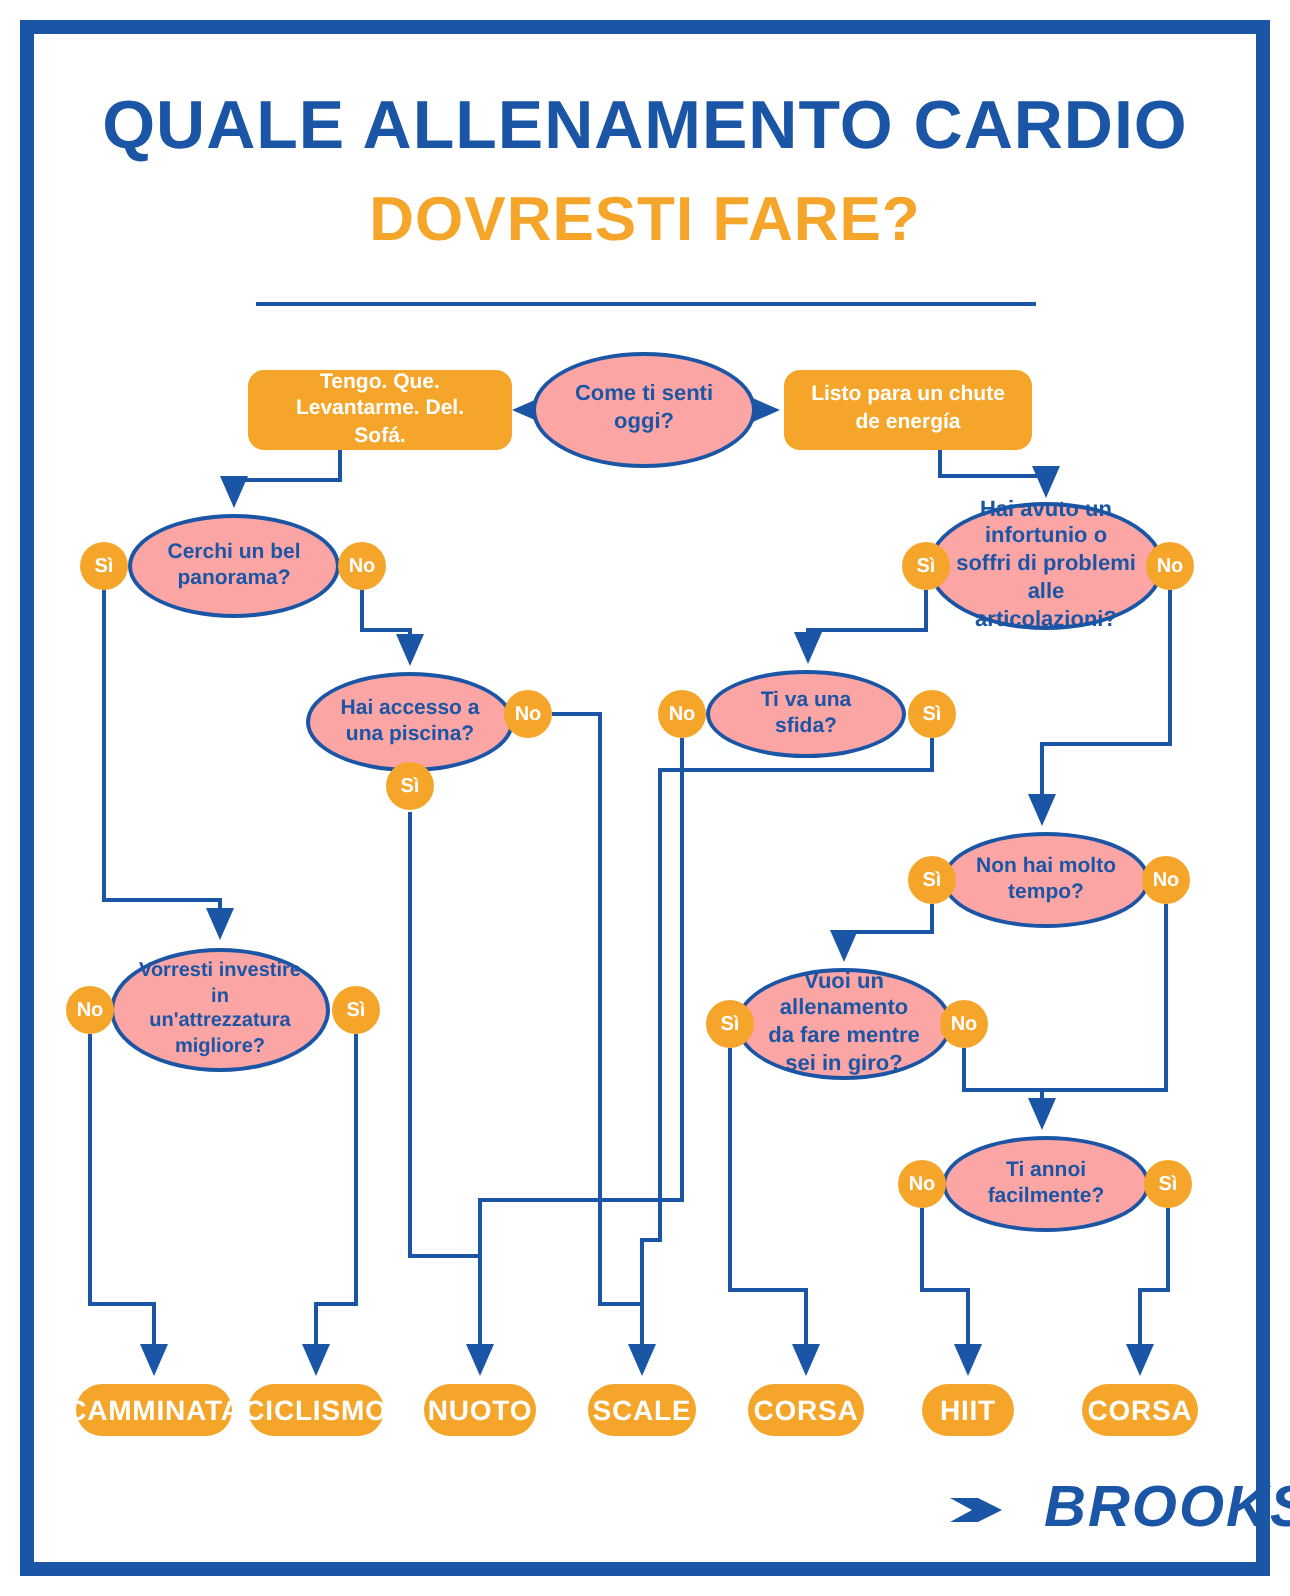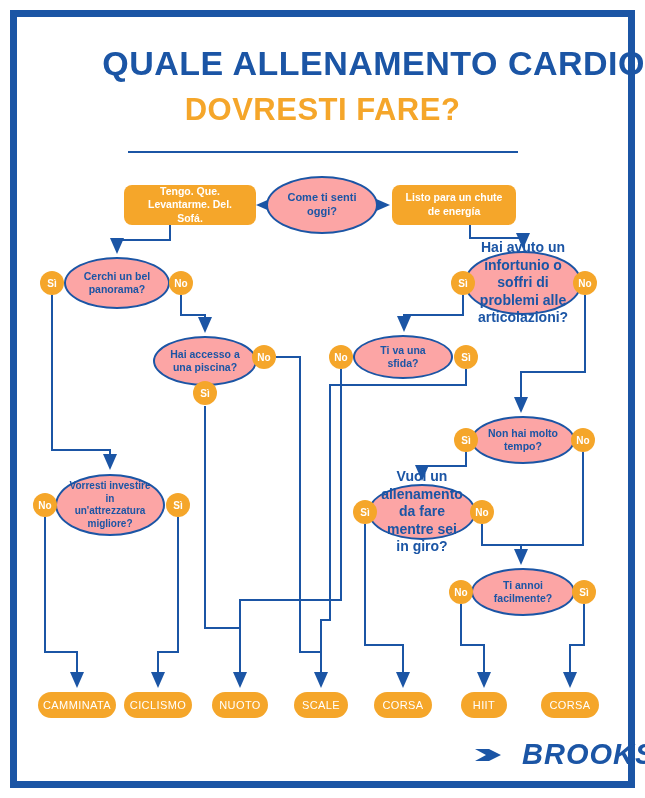--- a/index.html
+++ b/index.html
@@ -6,41 +6,41 @@
     --blue:#1b55a5;
     --orange:#f5a62a;
   }
   html,body{margin:0;padding:0;background:#e8e8e8;}
   .canvas{
     position:relative;width:645px;height:798px;background:#ffffff;
     font-family:"Liberation Sans", sans-serif;overflow:hidden;margin:0 auto;
   }
   .frame{position:absolute;left:10px;top:10px;right:10px;bottom:10px;
     border:7px solid var(--blue);z-index:1;pointer-events:none;}
-  .title1{position:absolute;top:44px;left:0;right:0;text-align:right;
+  .title1{position:absolute;top:44px;left:0;right:0;text-align:center;
     font-size:34px;font-weight:bold;color:var(--blue);letter-spacing:.5px;z-index:3;}
   .title2{position:absolute;top:92px;left:0;right:0;text-align:center;
     font-size:31px;font-weight:bold;color:var(--orange);letter-spacing:.5px;z-index:3;}
   .divider{position:absolute;top:151px;left:128px;width:390px;height:2px;
     background:var(--blue);z-index:3;}
   .connectors{position:absolute;left:0;top:0;z-index:2;pointer-events:none;}
   .ellipse{position:absolute;background:#fca5a5;border:2px solid var(--blue);
     border-radius:50%;display:flex;align-items:center;justify-content:center;
     text-align:center;font-weight:bold;color:var(--blue);font-size:10.5px;
     line-height:1.25;padding:4px 12px;box-sizing:border-box;z-index:3;}
-  .small-text{font-size:14px;}
+  .small-text{font-size:11px;}
   .answer-box{position:absolute;background:var(--orange);color:#fff;font-weight:bold;
     border-radius:8px;display:flex;align-items:center;justify-content:center;
     text-align:center;font-size:10.5px;line-height:1.3;padding:4px 10px;
     box-sizing:border-box;z-index:3;}
   .badge{position:absolute;width:24px;height:24px;border-radius:50%;
     background:var(--orange);color:#fff;font-weight:bold;font-size:10px;
     display:flex;align-items:center;justify-content:center;z-index:4;}
   .result{position:absolute;top:692px;height:26px;border-radius:13px;
-    background:var(--orange);color:#fff;font-weight:normal;font-size:11px;
+    background:var(--orange);color:#fff;font-weight:bold;font-size:14px;
     letter-spacing:.4px;display:flex;align-items:center;justify-content:center;
     z-index:3;box-sizing:border-box;padding:0 6px;text-align:center;}
   .brand{position:absolute;left:474px;top:738px;display:flex;align-items:center;
     gap:18px;color:var(--blue);font-weight:bold;font-style:italic;font-size:29px;
     letter-spacing:1px;z-index:3;}
 </style>
 </head>
 <body>
 
 <div class="canvas">

